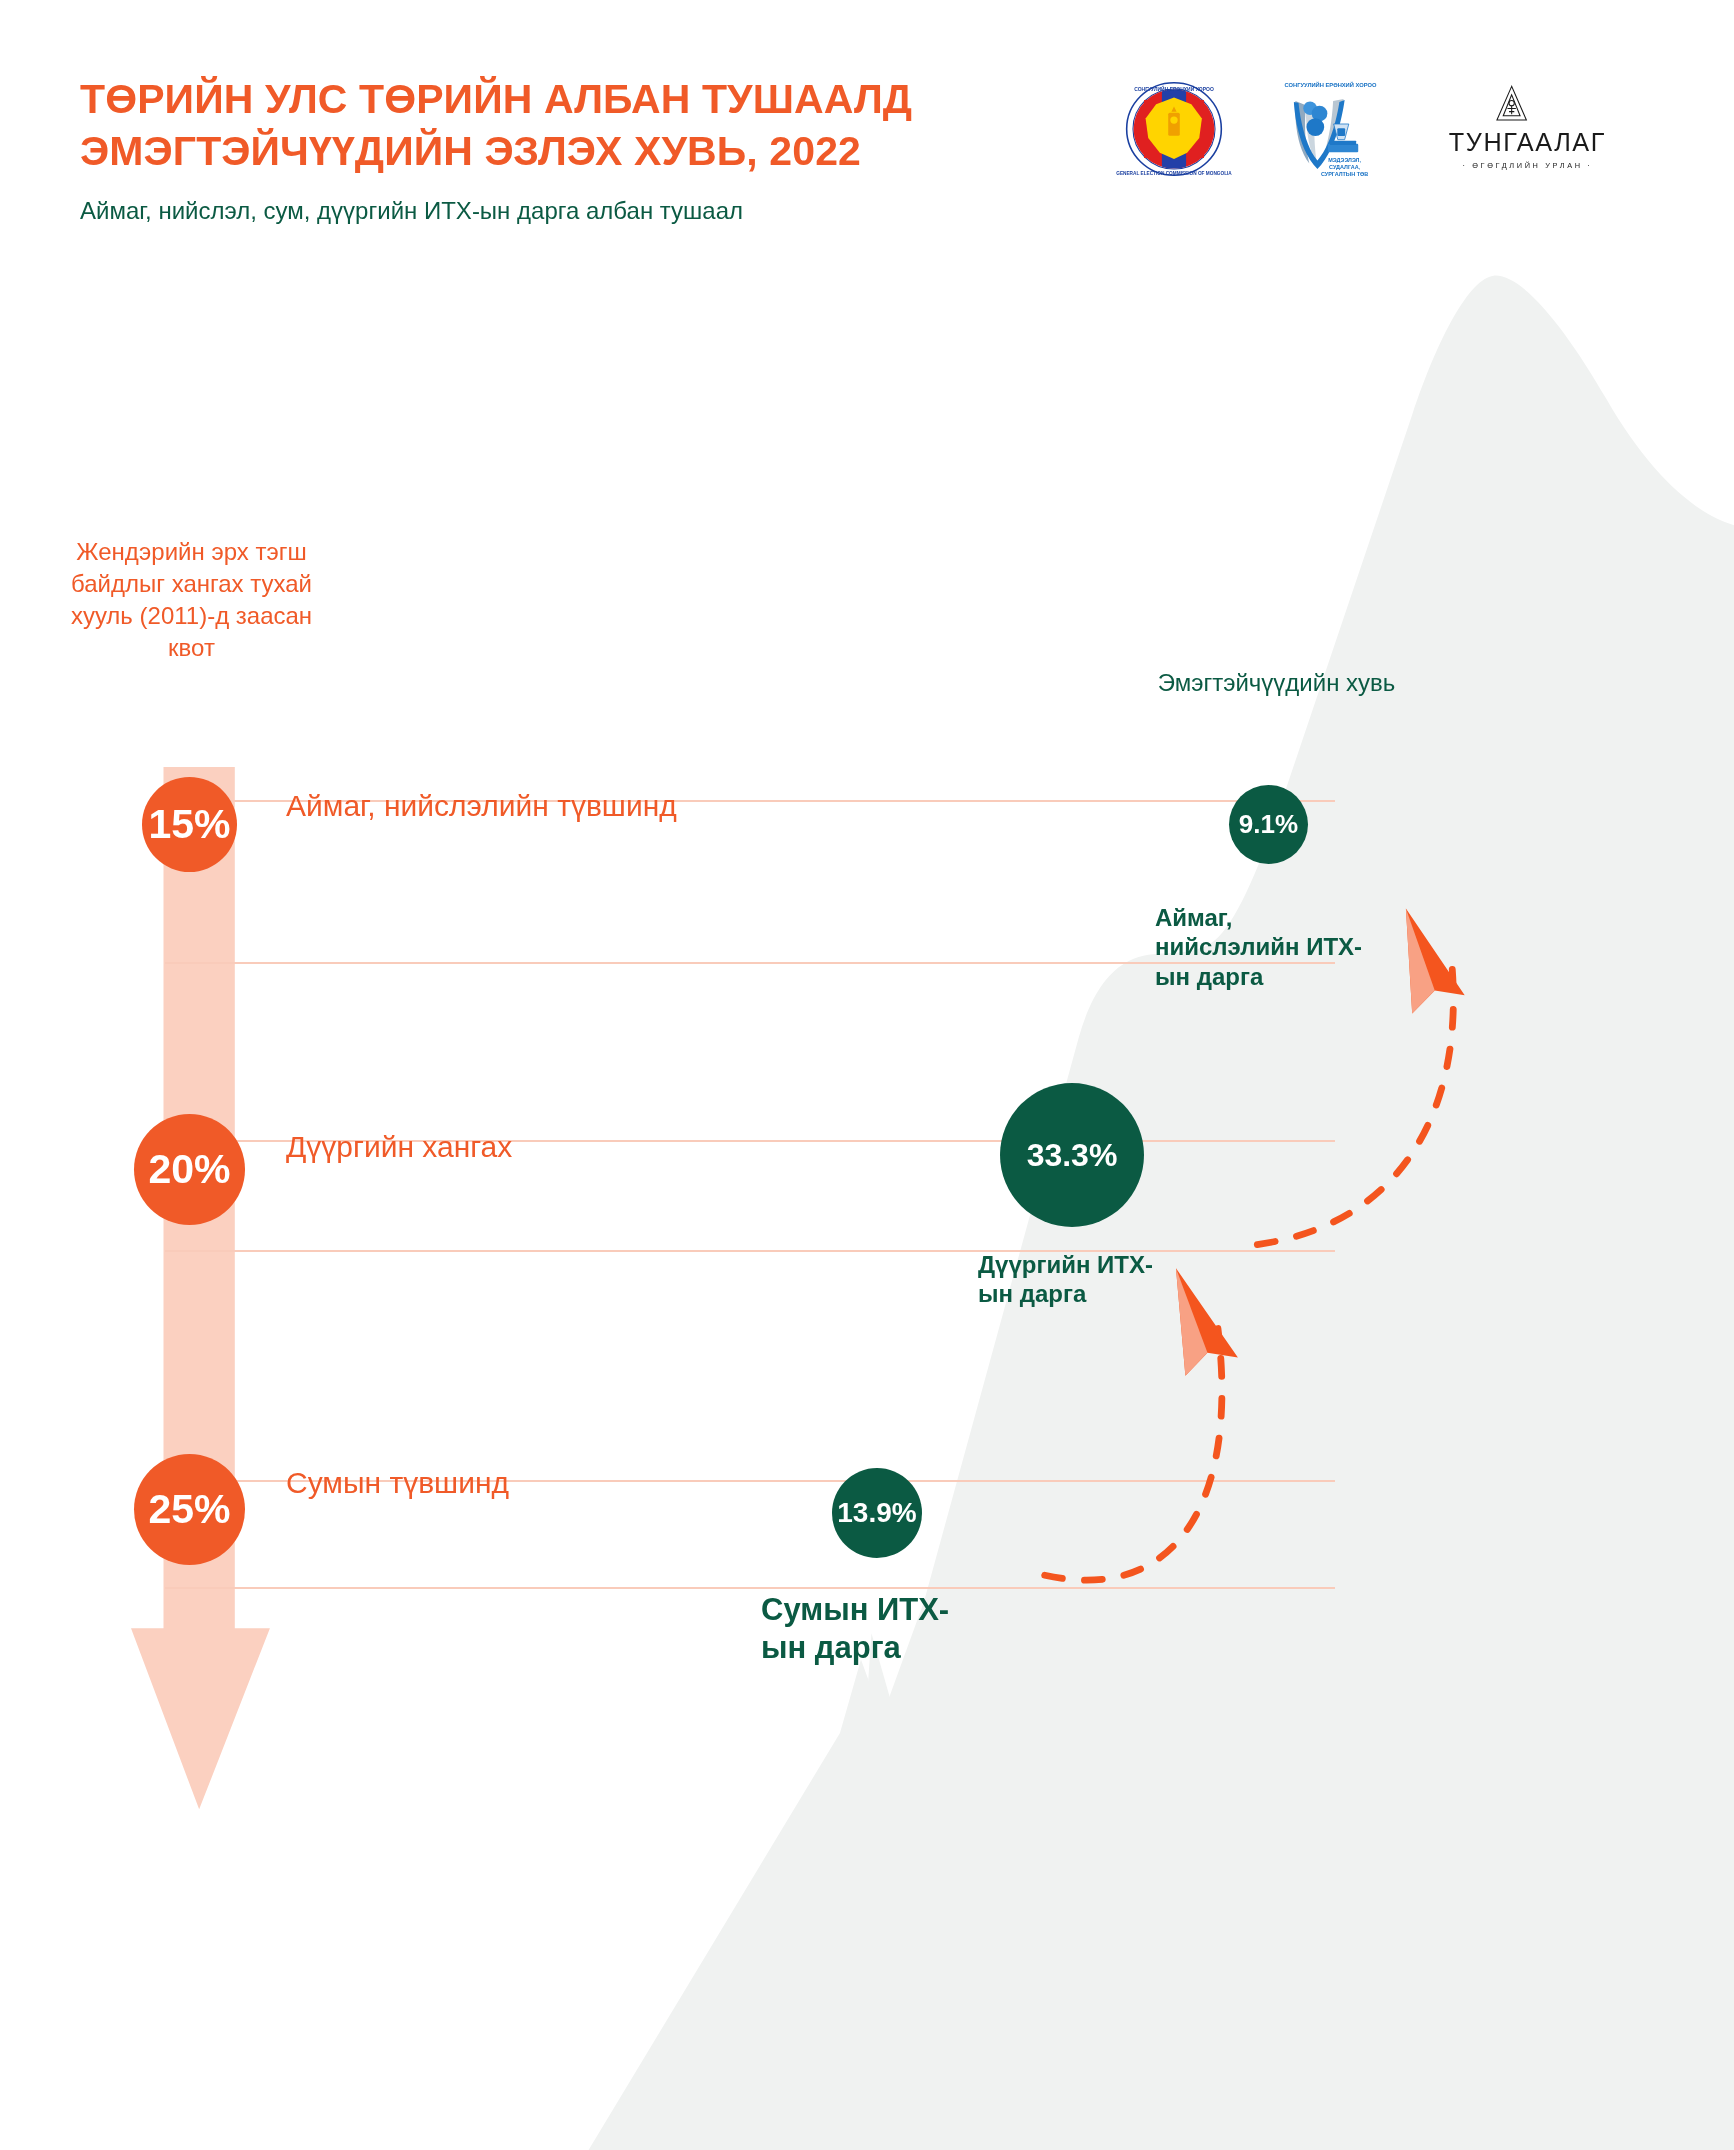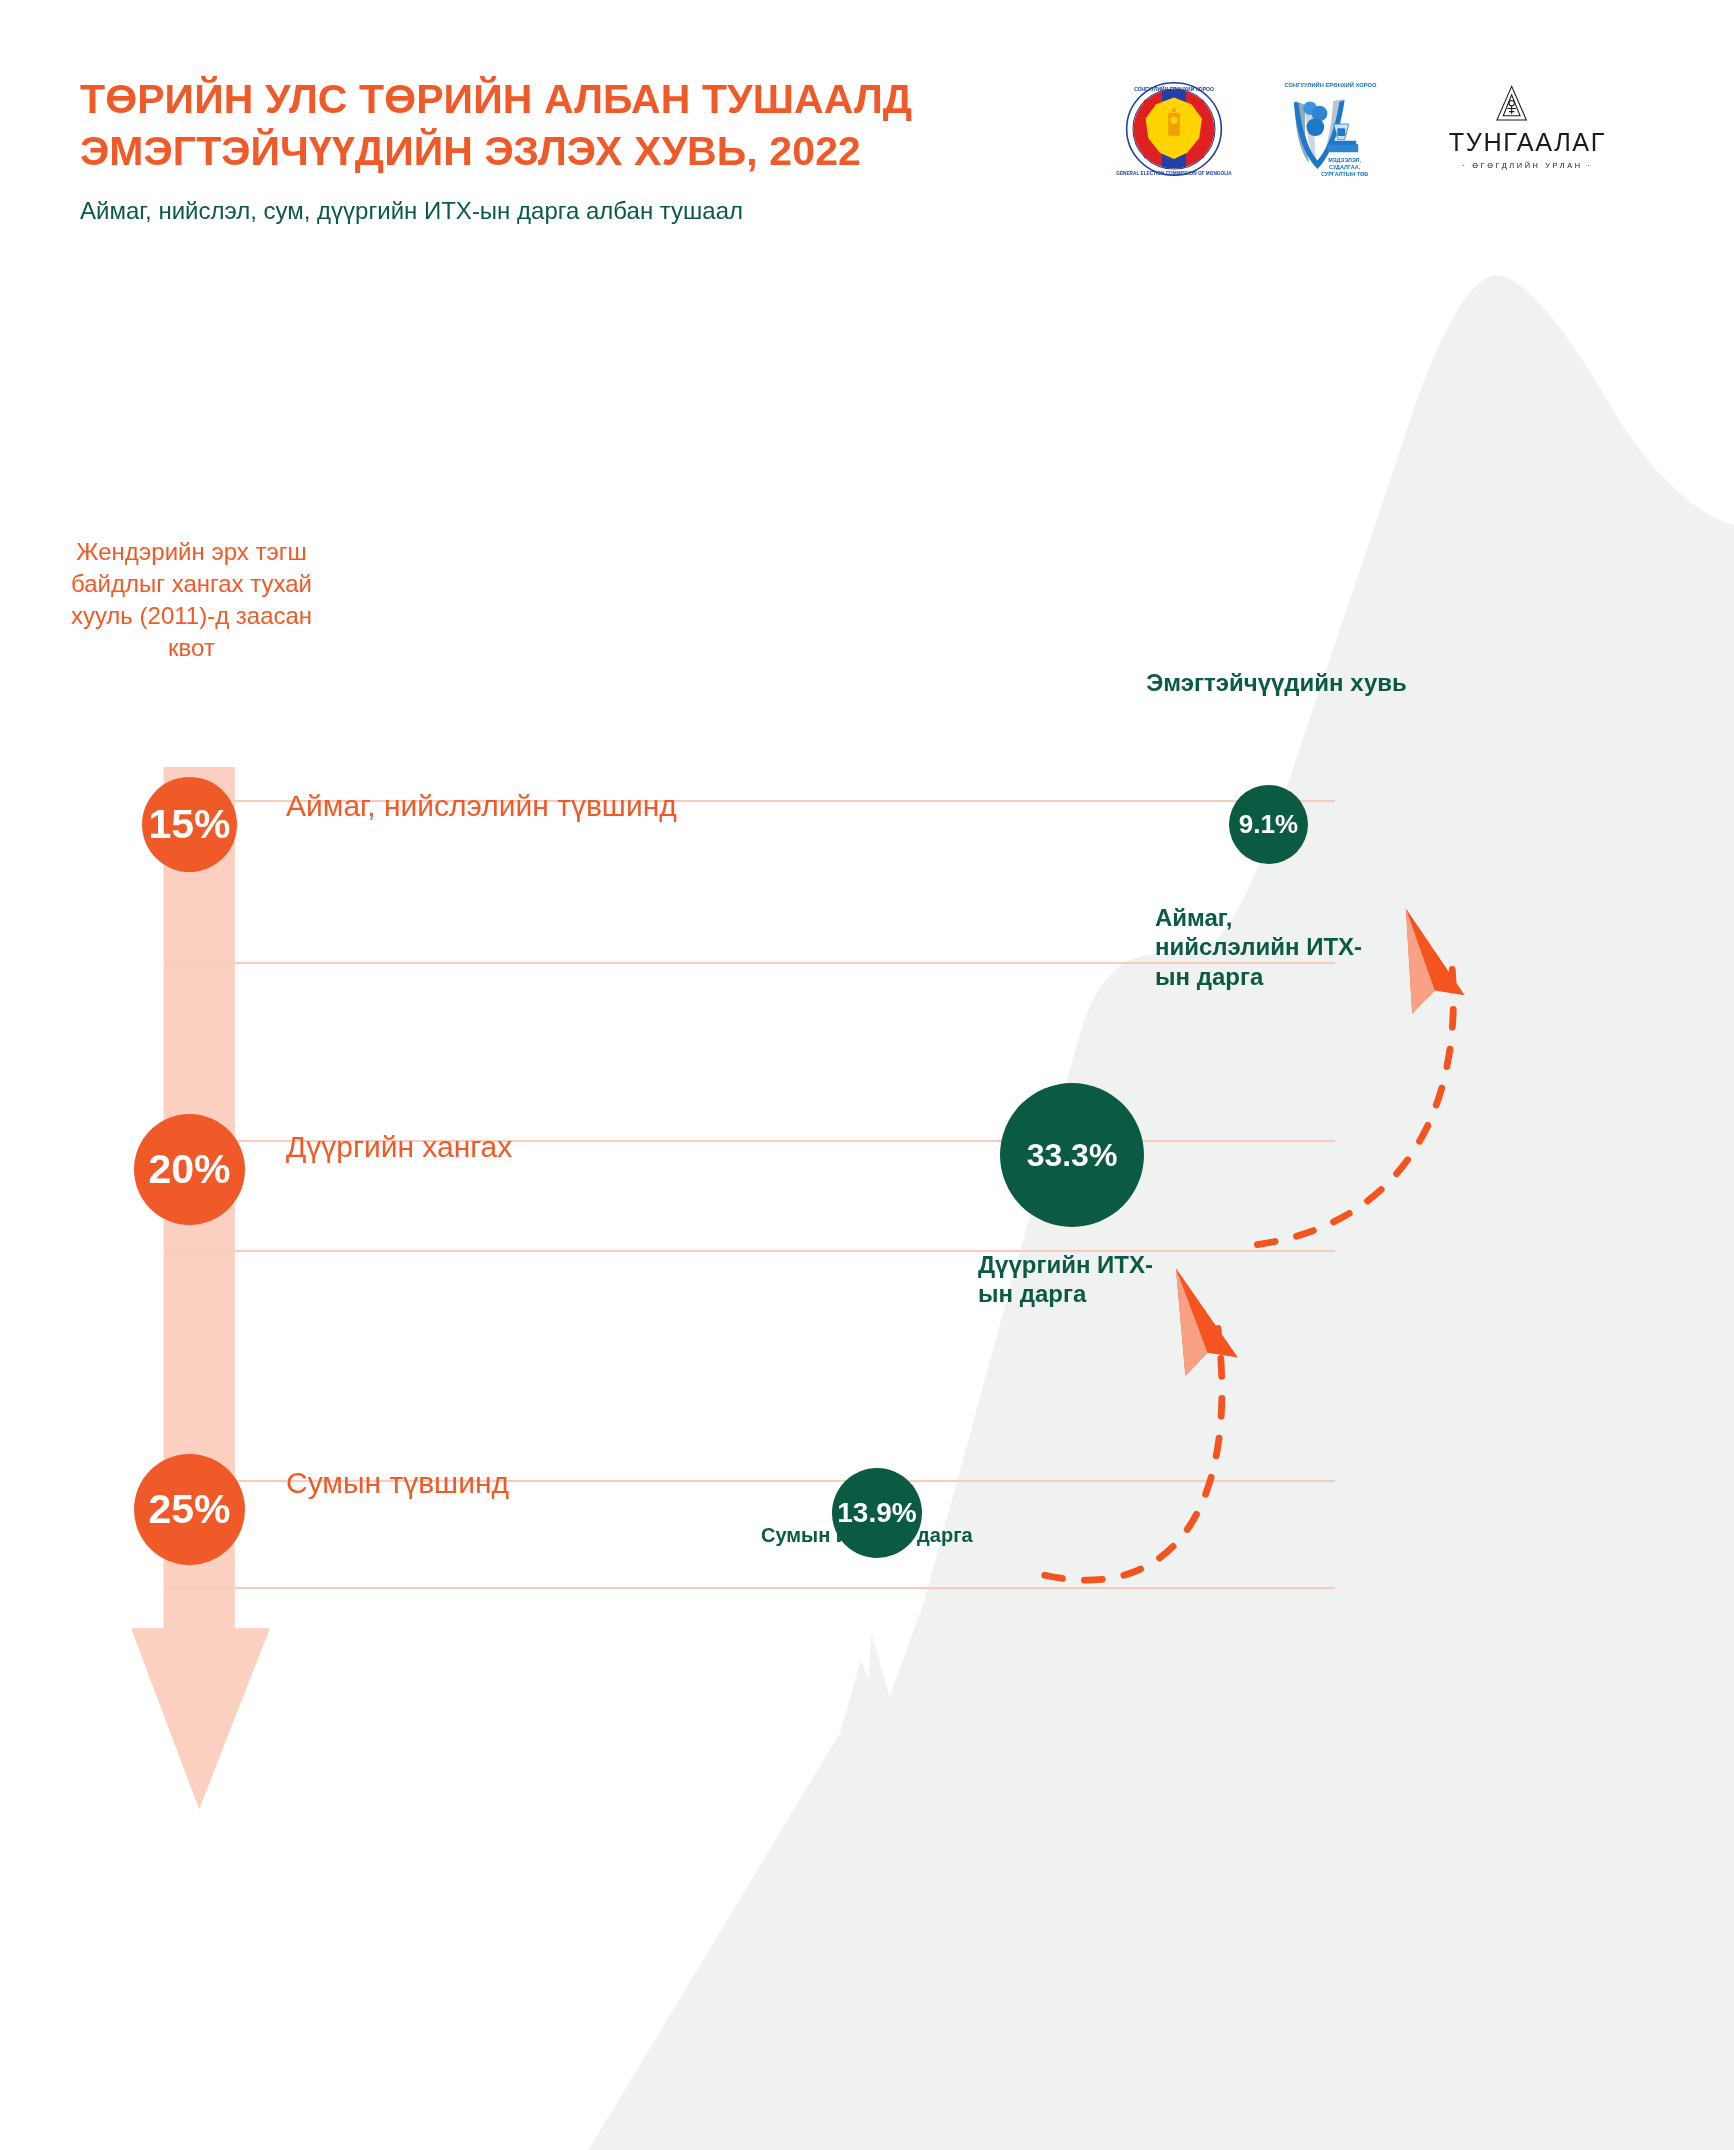--- a/index.html
+++ b/index.html
@@ -25,21 +25,21 @@
   #logo-gec{left:10.5px;}
   #logo-center{left:173px;}
   #logo-tungaalag{left:326px;}
 
   
   #quota-note{position:absolute;left:68px;top:536px;width:247px;
     text-align:center;color:#F05A28;font-size:24px;line-height:1.34;font-weight:400;z-index:7;}
 
   
   #women-share-label{position:absolute;left:1145px;top:667px;width:263px;
-    text-align:center;color:#0B5A43;font-size:24px;line-height:1.30;font-weight:700;z-index:7;}
+    text-align:center;color:#0B5A43;font-size:24px;line-height:1.30;font-weight:400;z-index:7;}
 
   
   #big-arrow{position:absolute;left:131px;top:767px;width:173px;height:1045px;z-index:2;}
 
   
   .sep{position:absolute;left:165px;width:1170px;height:1.6px;background:#F9CBBA;z-index:3;}
 
   
   .quota-bubble{position:absolute;border-radius:50%;background:#F05A28;
     display:flex;align-items:center;justify-content:center;color:#fff;font-weight:700;z-index:8;}
@@ -59,21 +59,21 @@
   
   #bubble-20{left:134px;top:1114px;width:111px;height:111px;font-size:41px;}
   #label-2{left:286px;top:1129px;width:399px;font-size:30px;}
   #bubble-333{left:1000px;top:1083px;width:144px;height:144px;font-size:32px;}
   #caption-2{left:978px;top:1250px;width:189px;font-size:24px;}
 
   
   #bubble-25{left:134px;top:1454px;width:111px;height:111px;font-size:41px;}
   #label-3{left:286px;top:1465px;width:399px;font-size:30px;}
   #bubble-139{left:832px;top:1468px;width:90px;height:90px;font-size:28px;}
-  #caption-3{left:761px;top:1523px;width:231px;font-size:20px;}
+  #caption-3{left:761px;top:1591px;width:231px;font-size:31px;}
 
   
   #connectors{position:absolute;left:0;top:0;width:1734px;height:2151px;z-index:9;
     pointer-events:none;}
 </style>
 </head>
 <body>
 
 <div id="stage">
 

